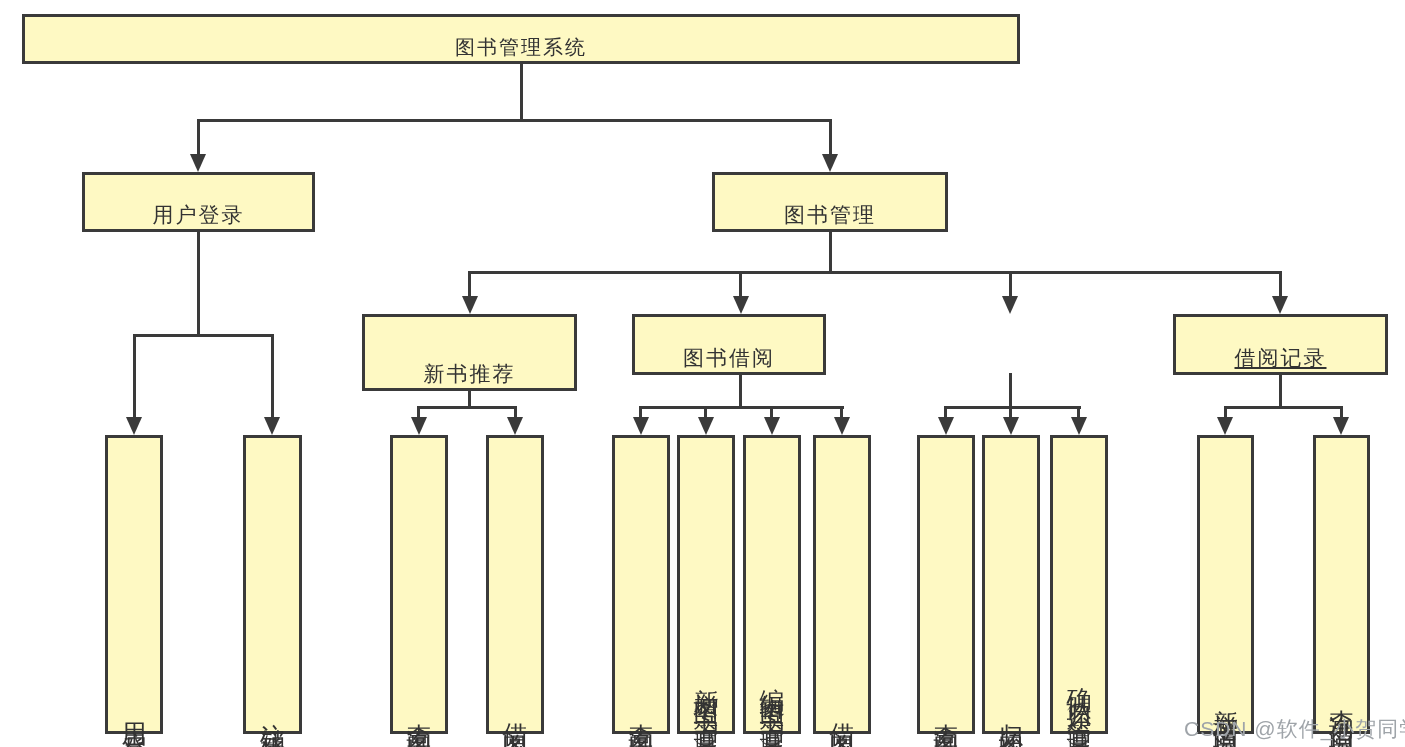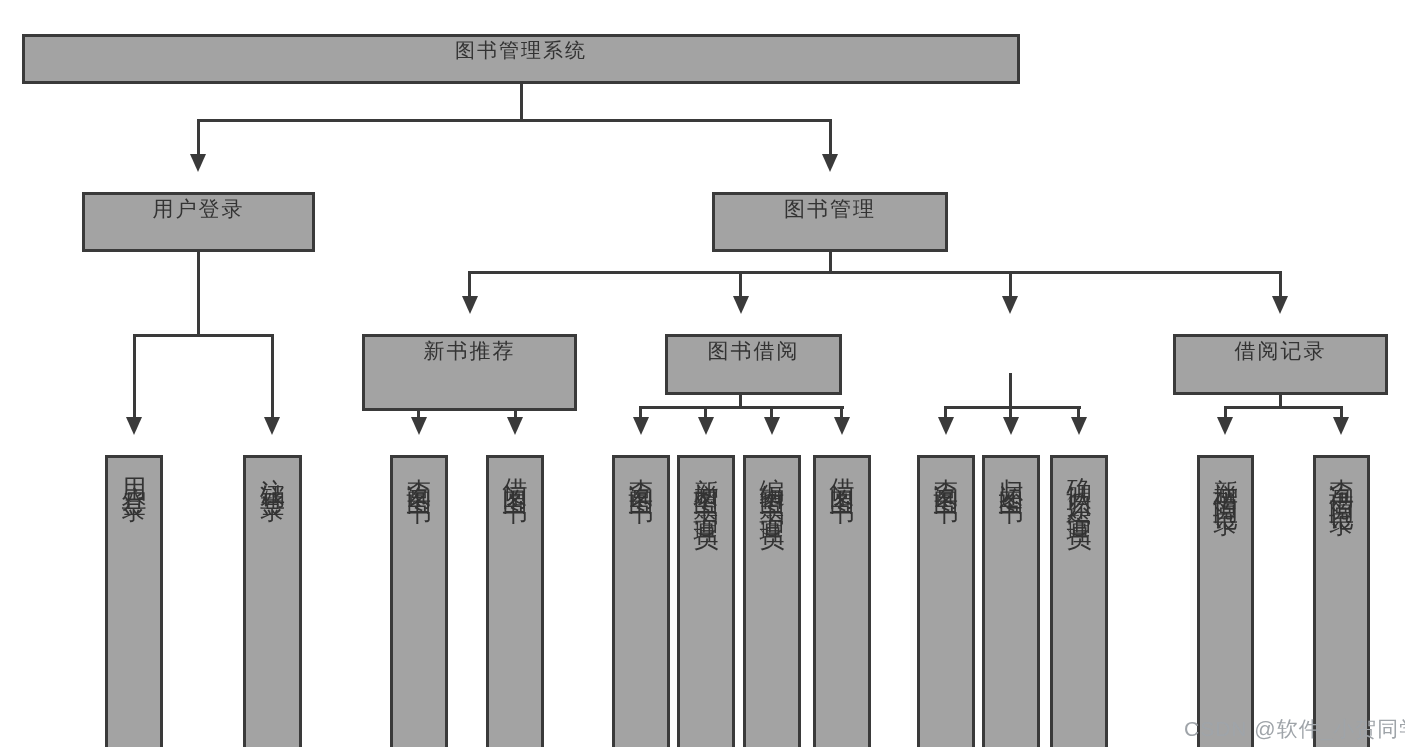--- a/index.html
+++ b/index.html
@@ -7,27 +7,26 @@
     position:relative;
     width:1405px;height:747px;
     background:#ffffff;
     font-family:"Liberation Sans",sans-serif;
     overflow:hidden;
   }
   .node{
     position:absolute;
     box-sizing:border-box;
     border:3px solid #3a3a3a;
-    background:#a3a3a3;
+    background:#fef9c3;
     display:flex;
-    align-items:flex-start;
+    align-items:flex-end;
     justify-content:center;
     color:#333333;
     z-index:2;
-    margin-top:20px;
   }
   .h-label{font-size:21px;letter-spacing:2px;white-space:nowrap;}
   .root-label{font-size:20px;letter-spacing:2px;}
   .vtext{
     writing-mode:vertical-rl;
     font-size:25px;
     letter-spacing:7px;
     line-height:1;
     color:#333333;
   }
@@ -63,26 +62,26 @@
   </div>
 
   <div class="node" style="left:712px;top:172px;width:236px;height:60px;">
     <span class="h-label">图书管理</span>
   </div>
 
   <div class="node" style="left:362px;top:314px;width:215px;height:77px;">
     <span class="h-label">新书推荐</span>
   </div>
 
-  <div class="node" style="left:665px;top:314px;width:177px;height:61px;">
+  <div class="node" style="left:632px;top:314px;width:194px;height:61px;">
     <span class="h-label">图书借阅</span>
   </div>
 
 
-  <div class="node" style="left:1173px;top:314px;width:215px;height:61px;">
+  <div class="node" style="left:1173px;top:314px;width:215px;height:61px;text-decoration:underline;">
     <span class="h-label">借阅记录</span>
   </div>
 
   <div class="node" style="left:105px;top:435px;width:58px;height:299px;">
     <span class="vtext">用户登录</span>
   </div>
   <div class="node" style="left:243px;top:435px;width:59px;height:299px;">
     <span class="vtext">注销登录</span>
   </div>
 

